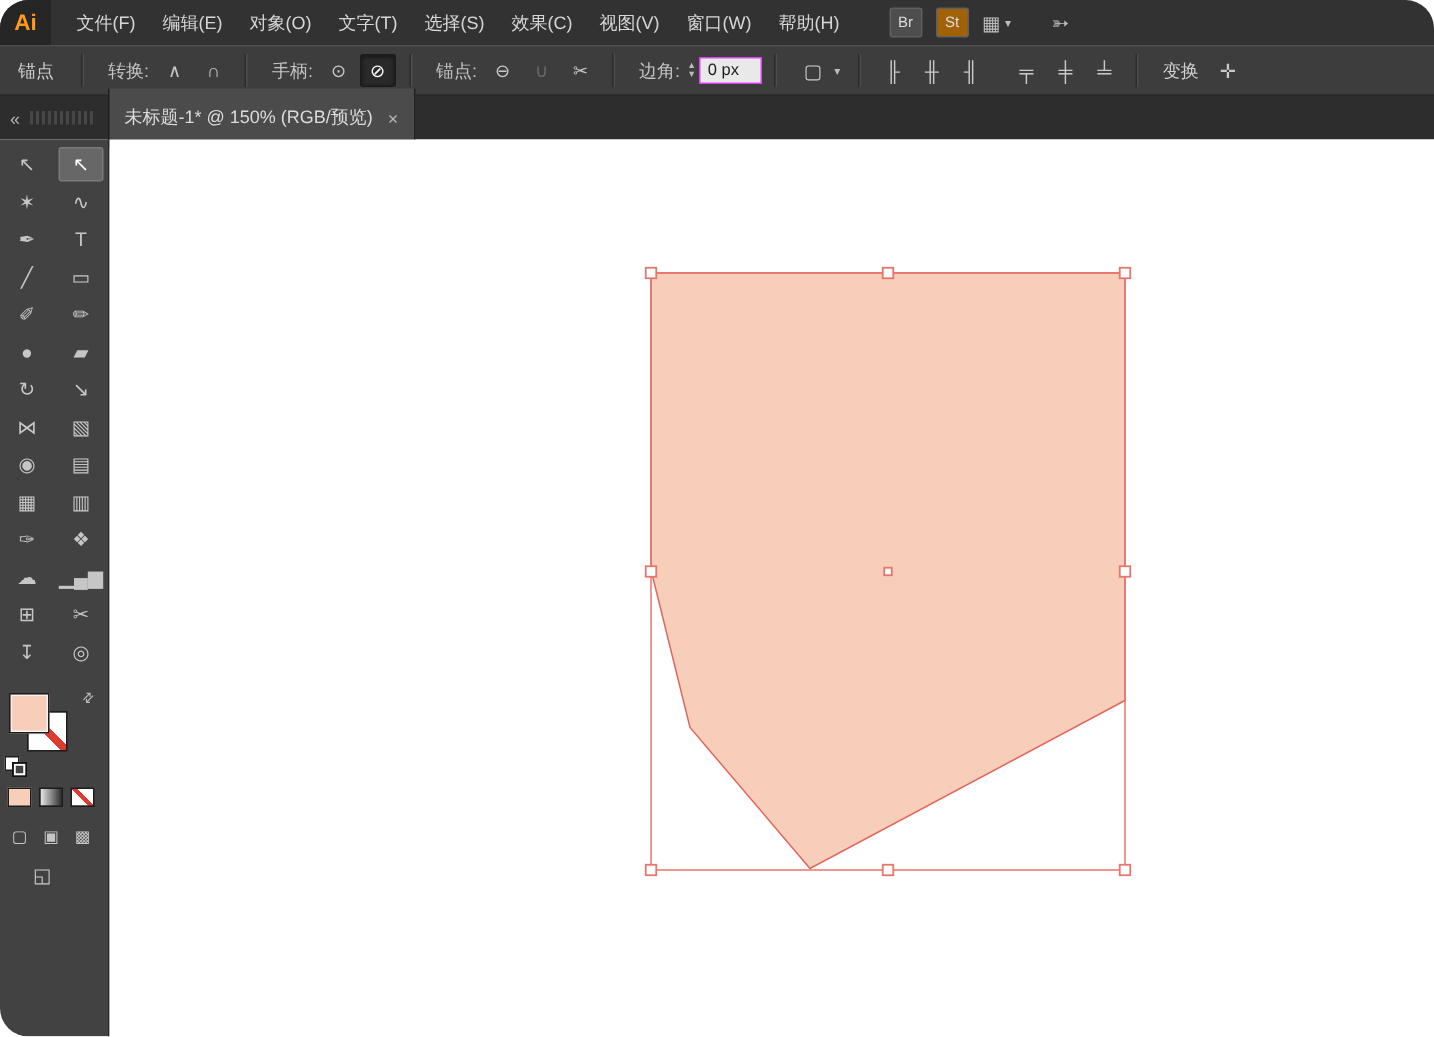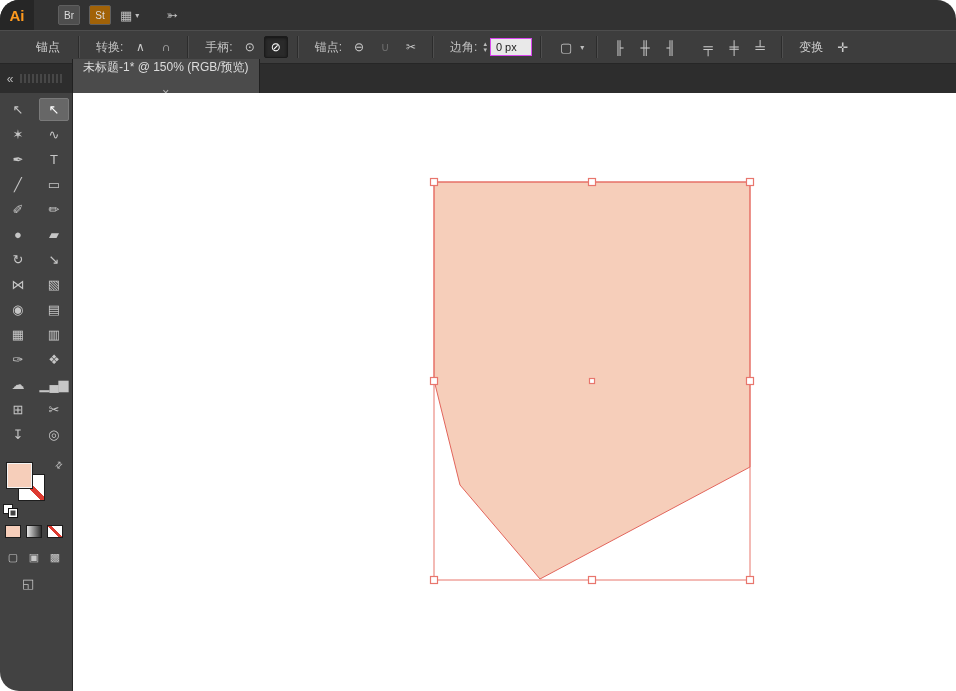--- a/index.html
+++ b/index.html
@@ -19,21 +19,21 @@
   .badge-light{background:#a16207;}
   .ws{display:flex;align-items:center;gap:3px;}
   .ws-icon{font-size:13px;color:#bdbdbd;}
   .caret{font-size:8px;color:#bdbdbd;}
   .cslive{font-size:14px;color:#bdbdbd;margin-left:18px;}
 
   
   .options-bar{position:absolute;top:30px;left:0;right:0;height:34px;background:#3d3d3d;
                border-top:1px solid #4d4d4d;border-bottom:1px solid #262626;box-sizing:border-box;
                display:flex;align-items:center;color:#cfcfcf;font-size:12px;white-space:nowrap;}
-  .mode-label{margin-left:36px;margin-right:10px;}
+  .mode-label{margin-left:12px;margin-right:10px;}
   .ob-label{margin:0 4px 0 8px;color:#c3c3c3;}
   .btn-group{display:flex;align-items:center;}
   .ob-btn{width:22px;height:20px;display:flex;align-items:center;justify-content:center;
           color:#c9c9c9;font-size:12px;border-radius:2px;margin:0 1px;border:1px solid transparent;}
   .ob-btn.active{background:#2a2a2a;border:1px solid #1b1b1b;color:#fff;box-shadow:inset 0 1px 3px #141414;}
   .ob-btn.disabled{opacity:.32;}
   .divider{width:0;height:22px;border-left:1px solid #2c2c2c;border-right:1px solid #4e4e4e;margin:0 8px;}
   .stepper{display:flex;flex-direction:column;justify-content:center;font-size:7px;line-height:6px;
            color:#bbb;margin:0 3px 0 2px;}
   .corner-input{width:42px;height:18px;background:#e9e9e9;color:#1d1d1d;font-size:11px;
@@ -44,21 +44,21 @@
   .transform-label{margin:0 8px;}
   .ob-icon{font-size:13px;color:#c9c9c9;margin:0 6px;}
 
   
   .tab-bar{position:absolute;top:64px;left:0;right:0;height:29px;background:#2d2d2d;
            display:flex;align-items:center;}
   .panel-collapse{width:20px;text-align:center;color:#b9b9b9;font-size:12px;}
   .grip{width:44px;height:9px;margin-right:8px;
         background:repeating-linear-gradient(90deg,#474747 0 2px,#2d2d2d 2px 4px);}
   .tab{height:40px;background:#4b4b4b;color:#dcdcdc;font-size:12px;display:flex;align-items:center;
-       padding:0 10px;gap:10px;border-right:1px solid #202020;border-left:1px solid #202020;box-sizing:border-box;flex-direction:column;}
+       padding:0 10px;gap:10px;border-right:1px solid #202020;border-left:1px solid #202020;box-sizing:border-box;}
   .tab-close{color:#b5b5b5;font-size:12px;}
 
   
   .toolbar{position:absolute;top:93px;left:0;bottom:0;width:73px;background:#424242;
            border-right:1px solid #282828;box-sizing:border-box;}
   .tools{display:grid;grid-template-columns:1fr 1fr;padding-top:4px;}
   .tool{height:25px;display:flex;align-items:center;justify-content:center;color:#c6c6c6;font-size:13px;}
   .tool.active{background:#676767;border:1px solid #7a7a7a;border-radius:2px;color:#fff;
                height:21px;margin:1px 3px;}
   .swatches{position:absolute;top:367px;left:0;width:73px;height:58px;}
@@ -82,20 +82,31 @@
   .canvas{position:absolute;top:93px;left:73px;right:0;bottom:0;background:#ffffff;}
   .canvas svg{position:absolute;inset:0;}
 </style>
 </head>
 <body>
 
 <div class="app">
 
   <div class="menu-bar">
     <div class="app-logo">Ai</div>
+    <nav class="menus" id="menus">
+        <span class="menu-item">文件(F)</span>
+        <span class="menu-item">编辑(E)</span>
+        <span class="menu-item">对象(O)</span>
+        <span class="menu-item">文字(T)</span>
+        <span class="menu-item">选择(S)</span>
+        <span class="menu-item">效果(C)</span>
+        <span class="menu-item">视图(V)</span>
+        <span class="menu-item">窗口(W)</span>
+        <span class="menu-item">帮助(H)</span>
+      </nav>
     <div class="menu-right">
       <span class="badge">Br</span>
       <span class="badge badge-light">St</span>
       <span class="ws">
         <span class="ws-icon">▦</span>
         <span class="caret">▾</span>
       </span>
       <span class="cslive">➳</span>
     </div>
   </div>

